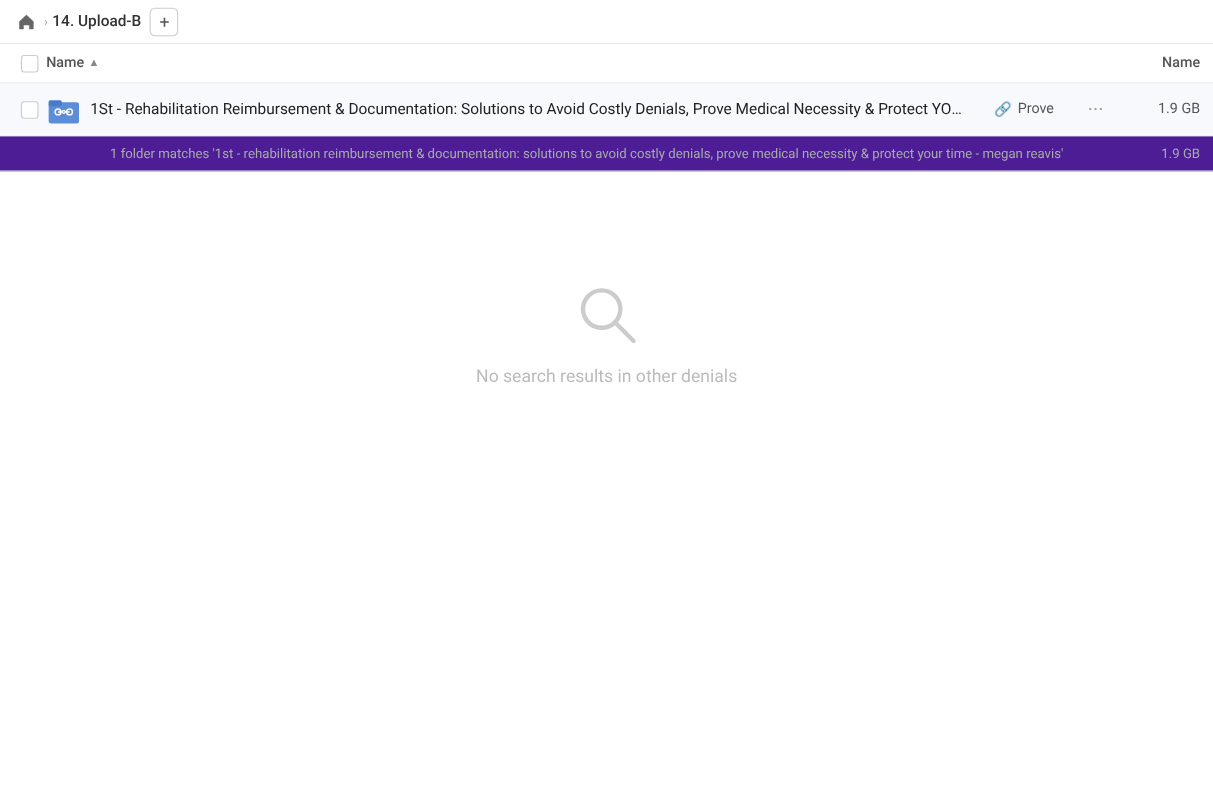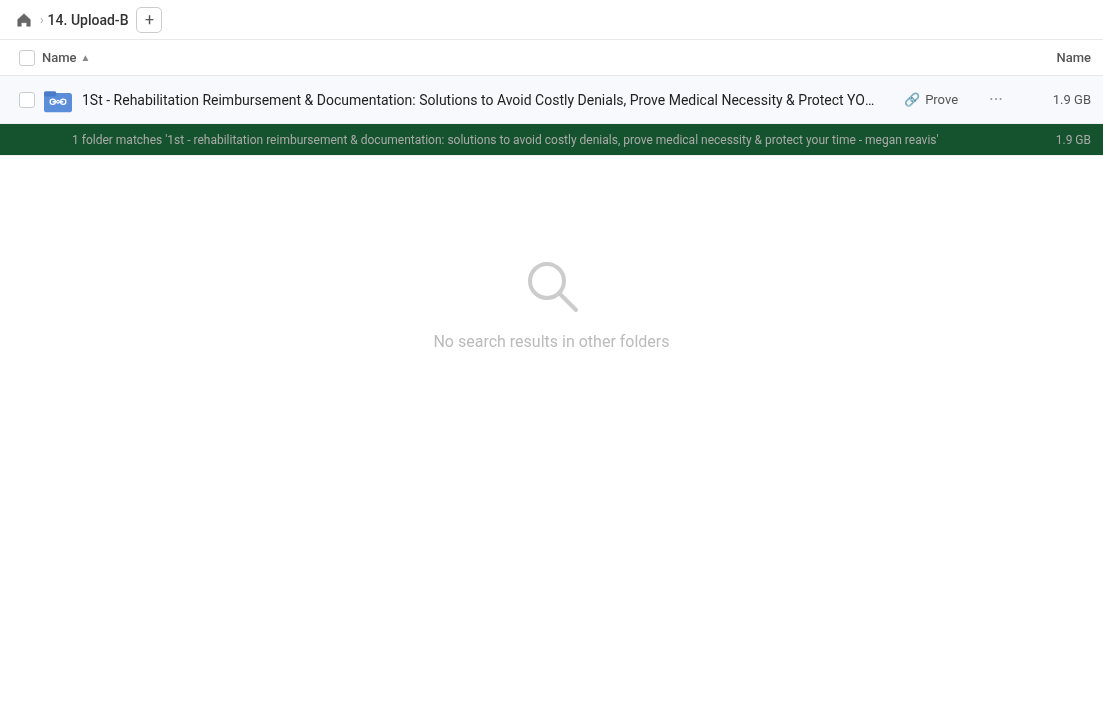--- a/index.html
+++ b/index.html
@@ -147,24 +147,24 @@
       width: 80px;
       text-align: right;
       font-size: 13px;
       color: #555;
     }
 
     
     .match-hint-row {
       display: flex;
       align-items: center;
-      padding: 4px 12px 4px 72px;
+      padding: 4px 12px 4px 100px;
       height: 32px;
       border-bottom: 1px solid #f0f0f0;
-      background: #14532d;
+      background: #4c1d95;
     }
     .match-hint-text {
       flex: 1;
       font-size: 12px;
       color: #aaa;
       white-space: nowrap;
       overflow: hidden;
       text-overflow: ellipsis;
     }
     .match-hint-size {
@@ -259,14 +259,14 @@
 <div class="match-hint-row">
   <span class="match-hint-text">1 folder matches '1st - rehabilitation reimbursement &amp; documentation: solutions to avoid costly denials, prove medical necessity &amp; protect your time - megan reavis'</span>
   <span class="match-hint-size">1.9 GB</span>
 </div>
 
 <div class="empty-state">
   <svg class="empty-search-icon" viewBox="0 0 60 60" fill="none" xmlns="http://www.w3.org/2000/svg">
     <circle cx="25" cy="25" r="17" stroke="#ccc" stroke-width="4"></circle>
     <line x1="37" y1="37" x2="54" y2="54" stroke="#ccc" stroke-width="4" stroke-linecap="round"></line>
   </svg>
-  <span class="empty-state-text">No search results in other folders</span>
+  <span class="empty-state-text">No search results in other denials</span>
 </div>
 
 </body></html>

